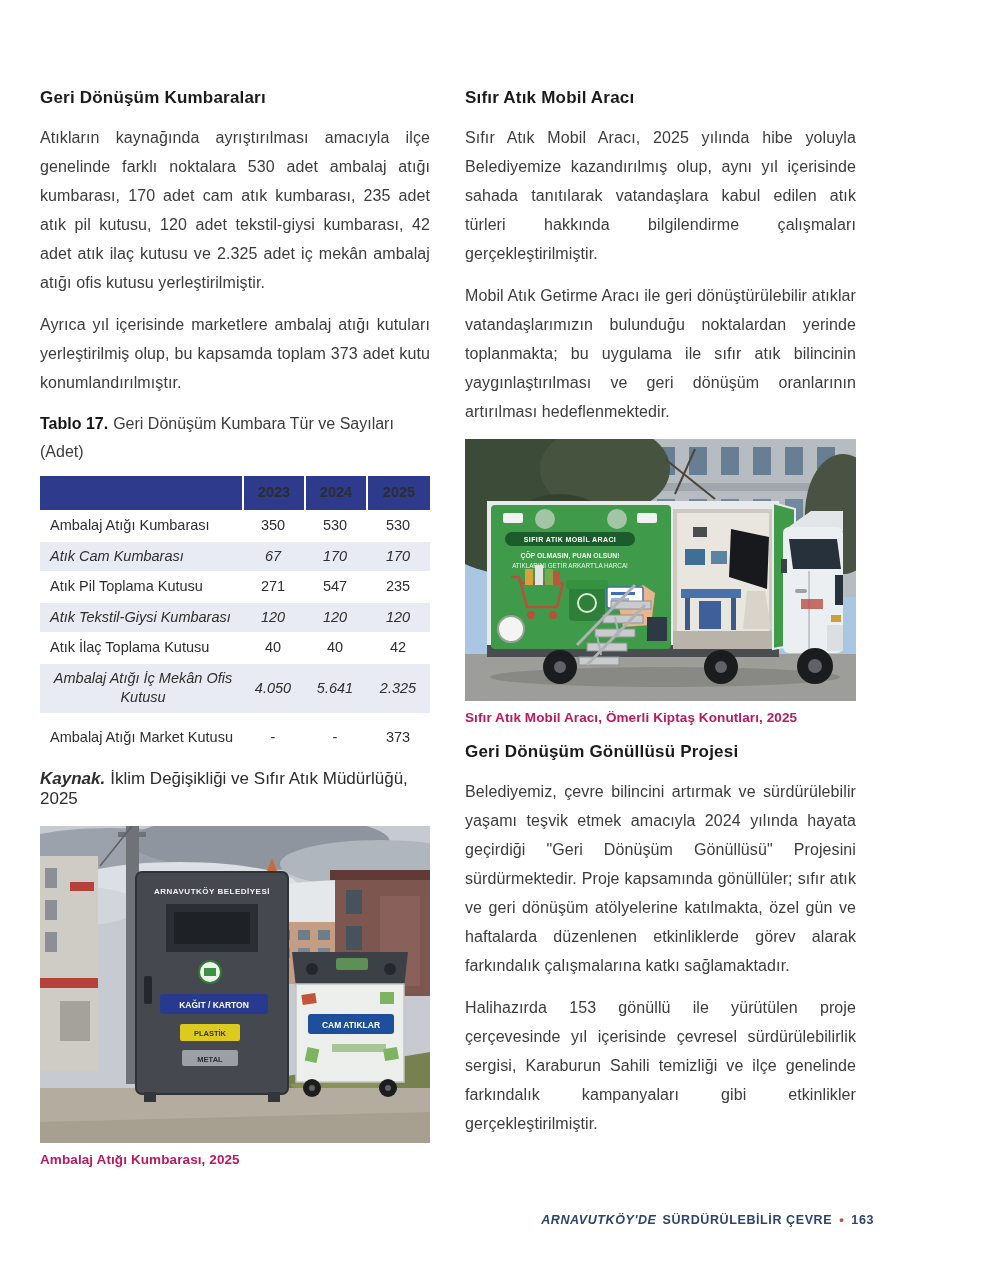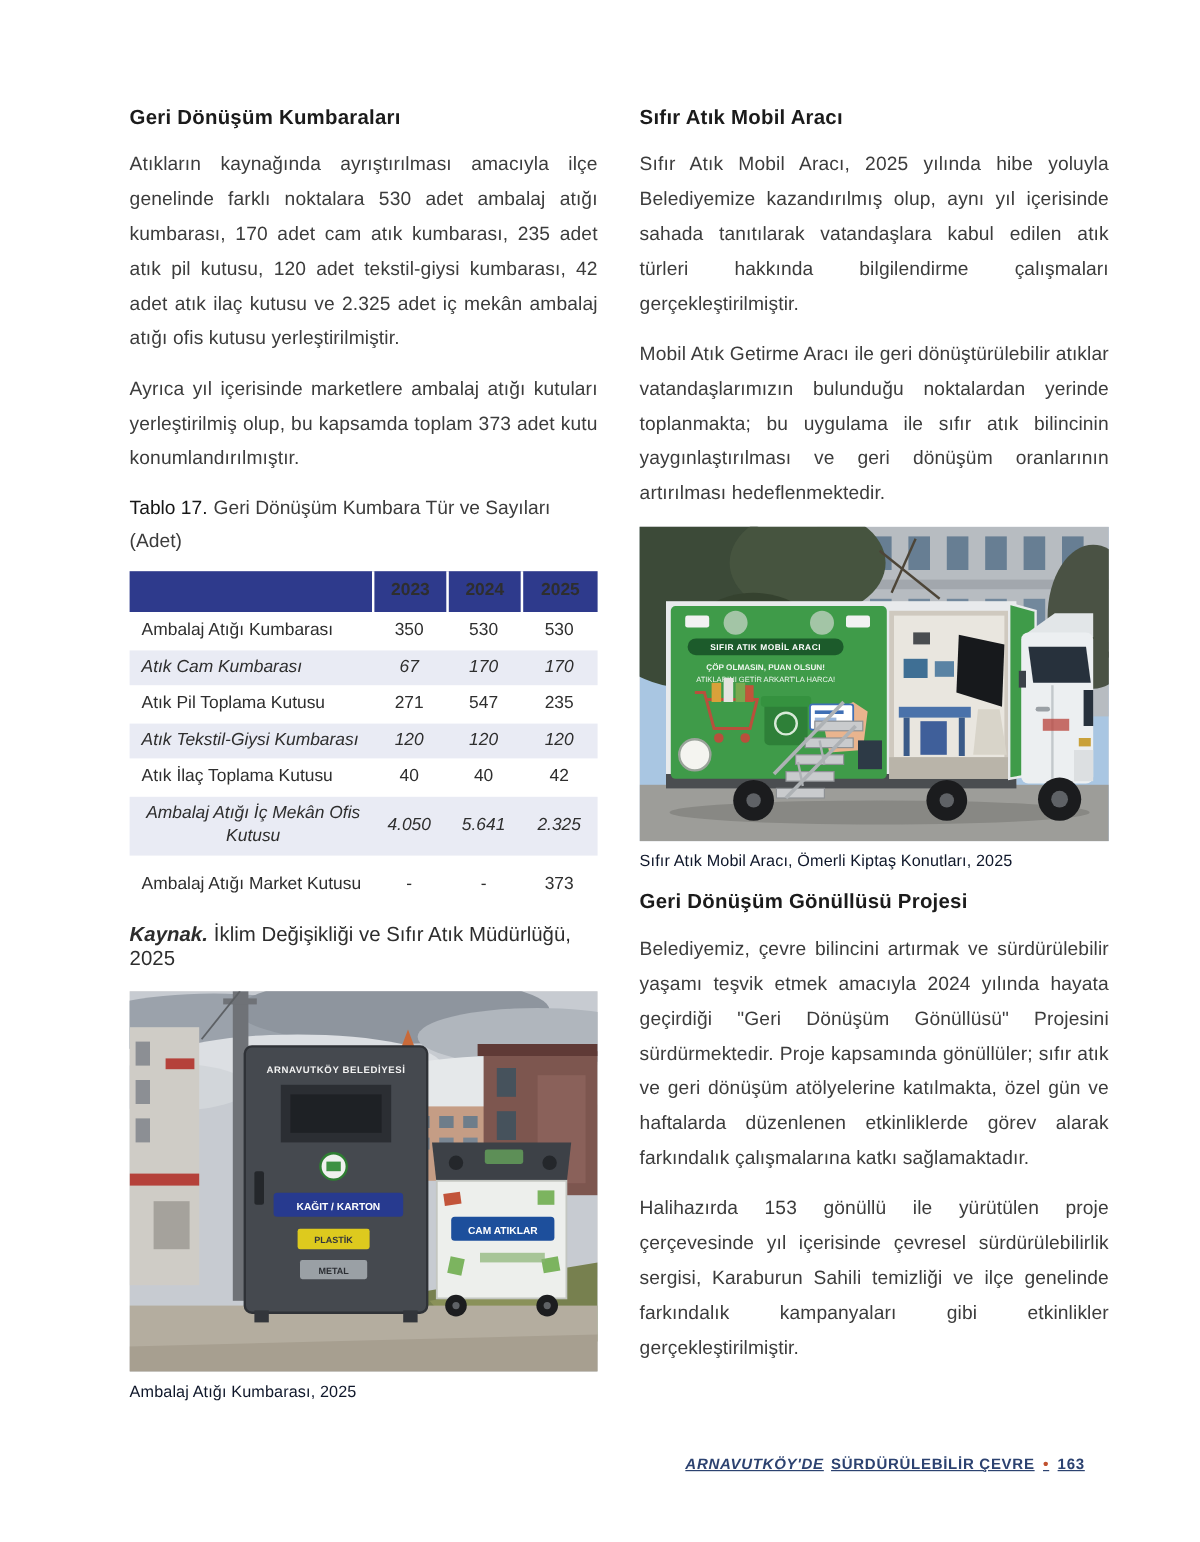--- a/index.html
+++ b/index.html
@@ -3,34 +3,34 @@
 <meta charset="utf-8">
 <style>
   html,body{margin:0;padding:0;background:#ffffff;}
   .page{
     position:relative;
     width:1000px;height:1285px;
     background:#ffffff;
     font-family:"Liberation Sans",sans-serif;
     overflow:hidden;
   }
-  .columns{display:flex;gap:35px;padding:88px 112px 0 108px;}
+  .columns{display:flex;gap:35px;padding:88px 112px 0 40px;}
   .col-left{width:390px;flex:0 0 390px;}
   .col-right{width:391px;flex:0 0 391px;}
 
   .section-heading{
     font-size:17px;font-weight:bold;color:#1b1b1b;
     letter-spacing:.2px;margin:0 0 15px;
   }
   .body-para{
     font-size:16px;line-height:29px;text-align:justify;
     color:#3c3c3c;letter-spacing:.1px;margin:0 0 13px;
   }
   .table-caption{font-size:16px;line-height:28px;color:#3c3c3c;margin:3px 0 10px;}
-  .table-caption .cap-label{font-weight:normal;color:#161616;margin-right:5px;}
+  .table-caption .cap-label{font-weight:bold;color:#161616;margin-right:5px;}
 
   .tbl{width:390px;}
   .tbl-row{
     display:grid;grid-template-columns:202px 62px 62px 64px;
     align-items:stretch;margin-bottom:1px;
   }
   .tbl-head .cell{
     background:#2e3a8c;color:#ffffff;font-weight:bold;font-size:14.5px;
     height:34px;display:flex;align-items:center;justify-content:center;
   }
@@ -44,30 +44,29 @@
   .tbl-row.alt{background:#e9ebf4;font-style:italic;}
   .tbl-row.single{min-height:29px;}
   .tbl-row.double{min-height:48px;}
 
   .source-line{font-size:17px;color:#2d2d2d;margin:7px 0 17px;}
   .source-line .src-label{font-weight:bold;font-style:italic;margin-right:5px;}
 
   figure{margin:0;}
   .photo{display:block;background:#dddddd;}
   .photo text{font-family:"Liberation Sans",sans-serif;}
-  figcaption{font-size:13.5px;color:#0f172a;margin:9px 0 0;letter-spacing:.1px;}
+  figcaption{font-size:13.5px;color:#be185d;margin:9px 0 0;letter-spacing:.1px;font-weight:bold;}
 
   .col-right .photo-figure{margin-top:3px;}
   .heading-after-photo{margin-top:17px;}
 
   .footer{
-    position:absolute;right:96px;bottom:58px;
+    position:absolute;right:126px;bottom:58px;
     font-size:12.5px;font-weight:bold;color:#2c4270;letter-spacing:.6px;
     white-space:nowrap;
-    text-decoration:underline;
   }
   .footer .f-italic{font-style:italic;margin-right:6px;}
   .footer .f-bullet{color:#c0512f;margin:0 7px;font-size:13px;}
 </style>
 </head>
 <body>
 
 <div class="page">
   <div class="columns">
 

